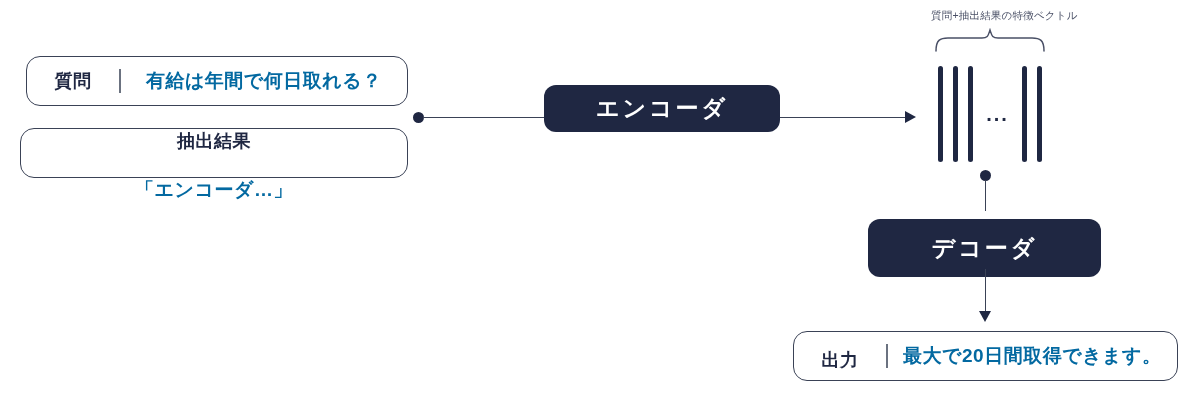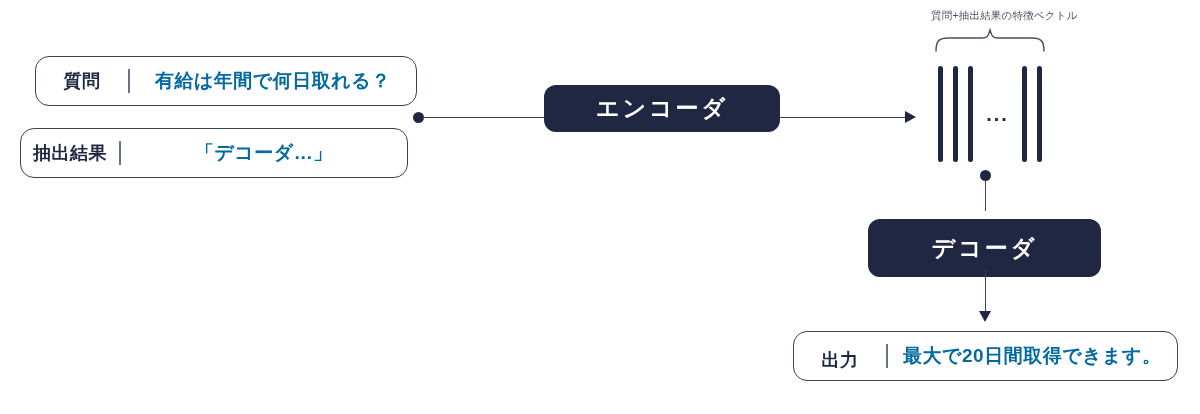--- a/index.html
+++ b/index.html
@@ -126,30 +126,30 @@
     font-size: 10.5px;
     color: #4a5066;
     white-space: nowrap;
     letter-spacing: 0.2px;
   }
   .brace { position: absolute; }
 </style>
 </head>
 <body>
 
-<div class="node pill" style="left:26px; top:56px; width:382px; height:50px;margin-left:9px;">
+<div class="node pill" style="left:26px; top:56px; width:382px; height:50px;">
   <span class="pill-label" style="width:92px;">質問</span>
   <span class="pill-divider"></span>
   <span class="pill-value">有給は年間で何日取れる？</span>
 </div>
 
-<div class="node pill" style="left:20px; top:128px; width:388px; height:50px;">
+<div class="node pill" style="left:20px; top:128px; width:388px; height:50px;flex-direction:column;">
   <span class="pill-label" style="width:98px;">抽出結果</span>
   <span class="pill-divider"></span>
-  <span class="pill-value">「デコーダ…」</span>
+  <span class="pill-value">「エンコーダ…」</span>
 </div>
 
 <div class="dot" style="left:413px; top:112px;"></div>
 <div class="hline" style="left:423px; top:116.5px; width:121px;"></div>
 
 <div class="node proc" style="left:544px; top:85px; width:236px; height:47px;">
   <span>エンコーダ</span>
 </div>
 
 <div class="hline" style="left:780px; top:116.5px; width:125px;"></div>

